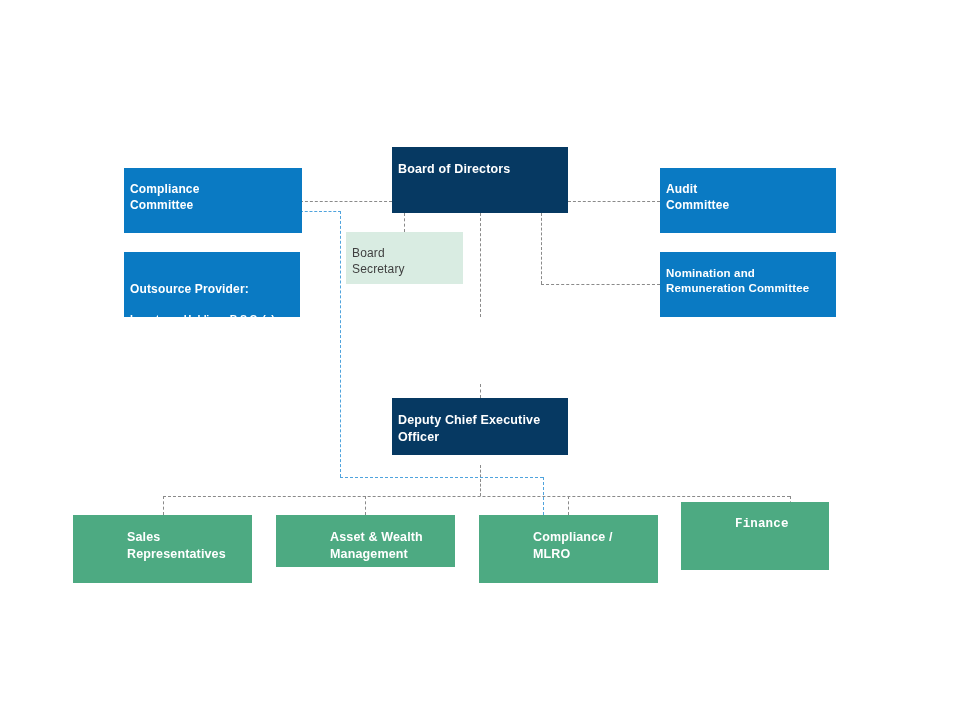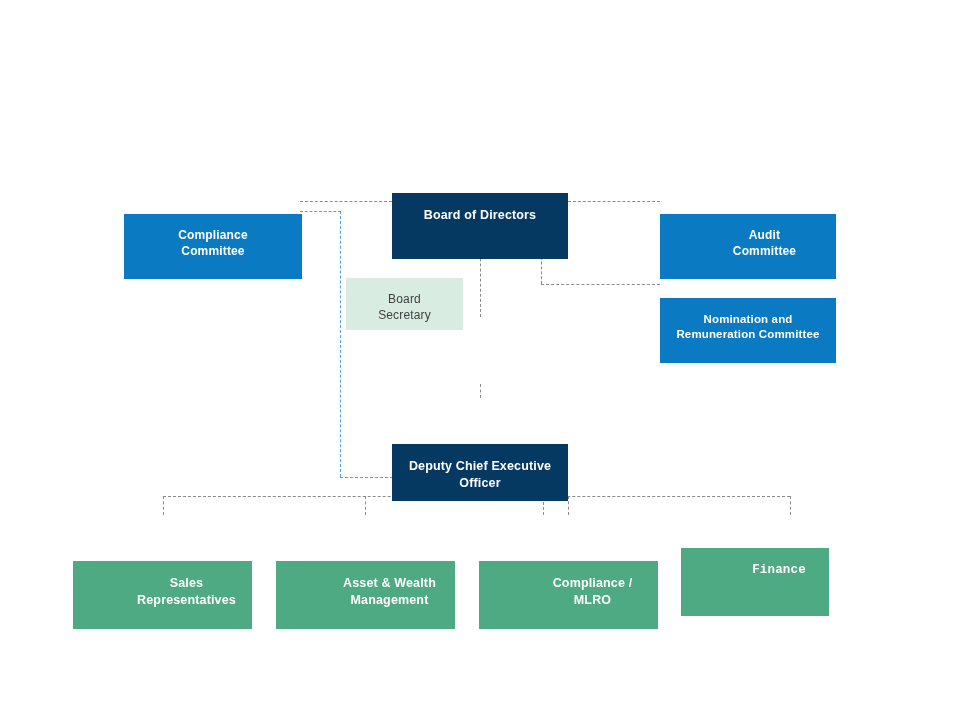--- a/index.html
+++ b/index.html
@@ -15,24 +15,23 @@
     width:960px;height:720px;
     background:#ffffff;
   }
 
   
   .node{
     position:absolute;
     display:flex;
     align-items:center;
     justify-content:center;
-    text-align:center;
+    text-align:left;
     box-sizing:border-box;
     z-index:3;
-    margin-top:46px;
   }
   .node .node-label{
     display:block;
     width:100%;
     padding:0 6px;
     box-sizing:border-box;
     white-space:pre-line;
     line-height:1.32;
   }
 
@@ -122,25 +121,31 @@
 
   <div class="node navy align-top" style="left:392px; top:147px; width:176px; height:66px;">
     <span class="node-label">Board of Directors</span>
   </div>
 
   <div class="node blue align-top" style="left:124px; top:168px; width:178px; height:65px;">
     <span class="node-label">Compliance
 Committee</span>
   </div>
 
-  <div class="node blue align-top" style="left:660px; top:168px; width:176px; height:65px;padding-left:33px;">
+  <div class="node blue align-top" style="left:660px; top:168px; width:176px; height:65px;">
     <span class="node-label">Audit
 Committee</span>
   </div>
 
+  <div class="node blue align-top" style="left:124px; top:252px; width:176px; height:65px;">
+    <span class="node-label">
+      <span style="display:block;font-size:12px;">Outsource Provider:</span>
+      <span style="display:block;font-size:10.5px;letter-spacing:-.2px;">Investcorp Holdings B.S.C. (c)</span>
+    </span>
+  </div>
 
   <div class="node blue align-top" style="left:660px; top:252px; width:176px; height:65px;">
     <span class="node-label tight" style="font-size:11.5px;">Nomination and
 Remuneration Committee</span>
   </div>
 
   <div class="node mint align-top" style="left:346px; top:232px; width:117px; height:52px;">
     <span class="node-label">Board
 Secretary</span>
   </div>
@@ -149,21 +154,21 @@
   <div class="node navy align-top" style="left:392px; top:398px; width:176px; height:57px;">
     <span class="node-label">Deputy Chief Executive
 Officer</span>
   </div>
 
   <div class="node green align-top" style="left:73px; top:515px; width:179px; height:68px;">
     <span class="node-label">Sales
 Representatives</span>
   </div>
 
-  <div class="node green align-top" style="left:276px; top:515px; width:179px; height:68px;">
+  <div class="node green align-top" style="left:276px; top:515px; width:179px; height:52px;">
     <span class="node-label">Asset &amp; Wealth
 Management</span>
   </div>
 
   <div class="node green align-top" style="left:479px; top:515px; width:179px; height:68px;">
     <span class="node-label">Compliance /
 MLRO</span>
   </div>
 
   <div class="node green align-top" style="left:681px; top:502px; width:148px; height:68px;font-family:Liberation Mono, monospace;">

